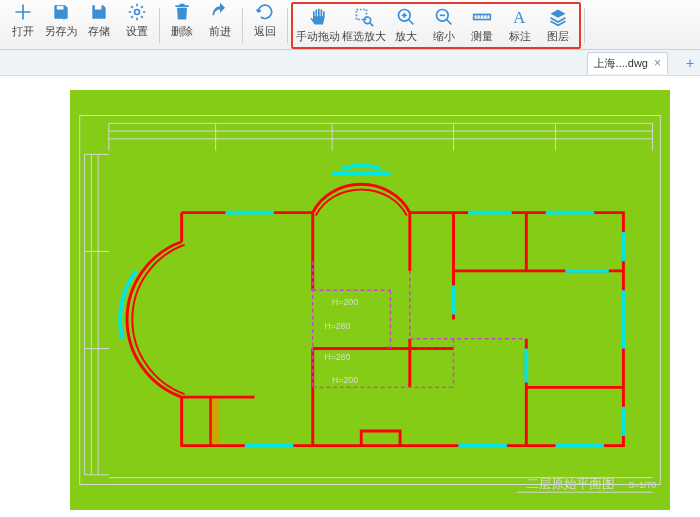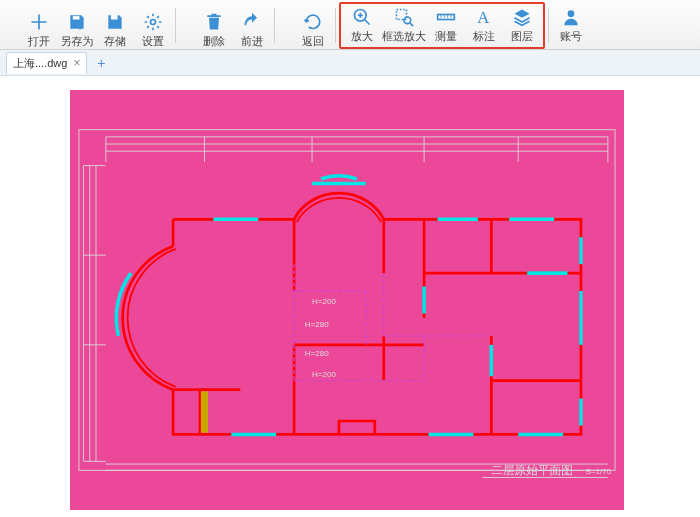--- a/index.html
+++ b/index.html
@@ -14,22 +14,21 @@
   .toolbar {
     display: flex;
     align-items: stretch;
     height: 50px;
     background: linear-gradient(#fdfdfd,#f0f0f0);
     border-bottom: 1px solid #d0d0d0;
     padding: 2px 4px 0;
   }
   .tool-group {
     display: flex;
-    align-items: flex-end;
-    margin-left: 16px;
+    align-items: flex-start;
   }
   .tool-btn {
     display: flex;
     flex-direction: column;
     align-items: center;
     justify-content: center;
     width: 38px;
     cursor: pointer;
     color: #555;
     gap: 2px;
@@ -53,21 +52,22 @@
   }
   .account-btn { width: 38px; }
 
   .tabbar {
     display: flex;
     align-items: center;
     height: 26px;
     background: #eef3f8;
     border-bottom: 1px solid #d5dde5;
     padding-left: 6px;
-    gap: 4px;
+    gap: 12px;
+    justify-content: flex-end;
   }
   .tab {
     display: flex;
     align-items: center;
     background: #fff;
     border: 1px solid #c9d3de;
     border-bottom: none;
     border-radius: 3px 3px 0 0;
     height: 22px;
     padding: 0 6px;
@@ -84,22 +84,22 @@
 
   .canvas-area {
     position: relative;
     width: 700px;
     height: 441px;
     background: #fff;
   }
   .drawing {
     position: absolute;
     left: 70px; top: 14px;
-    width: 554px; height: 420px;
-    background: #ec4899;
+    width: 600px; height: 420px;
+    background: #84cc16;
     text-align: center;
   }
   .drawing svg { width: 100%; height: 100%; display:block; }
   .anno { fill: #dcdcdc; font-size: 9px; font-family: Arial, sans-serif; }
   .title-text { fill: #dcdcdc; font-size: 13px; }
 </style>
 </head>
 <body>
 
 <div class="toolbar">
@@ -166,40 +166,58 @@
           <svg viewBox="0 0 24 24">
             <path fill="none" stroke="#3b8fd4" stroke-width="2" d="M4 12a8 8 0 1 1 3 6M4 12l-2-3M4 12l3-2"></path>
           </svg>
         </span>
       <span class="label">返回</span>
     </div>
   </div>
   <div class="sep"></div>
 
   <div class="highlight-box">
+    <div class="tool-btn" style="width:46px">
+      <span class="icon">
+          <svg viewBox="0 0 24 24">
+            <path fill="#3b8fd4" d="M9 3v8H8V5H6v10l-2-2-1 1 5 7h10l2-9V5h-2v6h-1V3h-2v8h-1V2h-2v9h-1V3z"></path>
+          </svg>
+        </span>
+      <span class="label">手动拖动</span>
+    </div>
+    <div class="tool-btn" style="width:46px">
+      <span class="icon">
+          <svg viewBox="0 0 24 24">
+            <rect x="3" y="3" width="12" height="12" fill="none" stroke="#3b8fd4" stroke-width="2" stroke-dasharray="2 2"></rect>
+            <circle cx="16" cy="16" r="4" fill="none" stroke="#3b8fd4" stroke-width="2"></circle>
+            <line x1="19" y1="19" x2="23" y2="23" stroke="#3b8fd4" stroke-width="2"></line>
+          </svg>
+        </span>
+      <span class="label">框选放大</span>
+    </div>
     <div class="tool-btn">
       <span class="icon">
           <svg viewBox="0 0 24 24">
             <circle cx="10" cy="10" r="7" fill="none" stroke="#3b8fd4" stroke-width="2"></circle>
             <line x1="15" y1="15" x2="21" y2="21" stroke="#3b8fd4" stroke-width="2"></line>
             <line x1="7" y1="10" x2="13" y2="10" stroke="#3b8fd4" stroke-width="2"></line>
             <line x1="10" y1="7" x2="10" y2="13" stroke="#3b8fd4" stroke-width="2"></line>
           </svg>
         </span>
       <span class="label">放大</span>
     </div>
-    <div class="tool-btn" style="width:46px">
-      <span class="icon">
-          <svg viewBox="0 0 24 24">
-            <rect x="3" y="3" width="12" height="12" fill="none" stroke="#3b8fd4" stroke-width="2" stroke-dasharray="2 2"></rect>
-            <circle cx="16" cy="16" r="4" fill="none" stroke="#3b8fd4" stroke-width="2"></circle>
-            <line x1="19" y1="19" x2="23" y2="23" stroke="#3b8fd4" stroke-width="2"></line>
-          </svg>
-        </span>
-      <span class="label">框选放大</span>
+    <div class="tool-btn">
+      <span class="icon">
+          <svg viewBox="0 0 24 24">
+            <circle cx="10" cy="10" r="7" fill="none" stroke="#3b8fd4" stroke-width="2"></circle>
+            <line x1="15" y1="15" x2="21" y2="21" stroke="#3b8fd4" stroke-width="2"></line>
+            <line x1="7" y1="10" x2="13" y2="10" stroke="#3b8fd4" stroke-width="2"></line>
+          </svg>
+        </span>
+      <span class="label">缩小</span>
     </div>
     <div class="tool-btn">
       <span class="icon">
           <svg viewBox="0 0 24 24">
             <rect x="2" y="9" width="20" height="6" fill="none" stroke="#3b8fd4" stroke-width="2"></rect>
             <line x1="6" y1="9" x2="6" y2="13" stroke="#3b8fd4"></line>
             <line x1="10" y1="9" x2="10" y2="13" stroke="#3b8fd4"></line>
             <line x1="14" y1="9" x2="14" y2="13" stroke="#3b8fd4"></line>
             <line x1="18" y1="9" x2="18" y2="13" stroke="#3b8fd4"></line>
           </svg>
@@ -219,29 +237,20 @@
           <svg viewBox="0 0 24 24">
             <path fill="#3b8fd4" d="M12 3l9 5-9 5-9-5z"></path>
             <path fill="none" stroke="#3b8fd4" stroke-width="2" d="M3 13l9 5 9-5M3 17l9 5 9-5"></path>
           </svg>
         </span>
       <span class="label">图层</span>
     </div>
   </div>
 
   <div class="sep"></div>
-  <div class="tool-btn account-btn">
-    <span class="icon">
-        <svg viewBox="0 0 24 24">
-          <circle cx="12" cy="8" r="4" fill="#3b8fd4"></circle>
-          <path fill="#3b8fd4" d="M4 22c0-5 4-8 8-8s8 3 8 8z"></path>
-        </svg>
-      </span>
-    <span class="label">账号</span>
-  </div>
 </div>
 
 <div class="tabbar">
   <div class="tab">
     <span>上海....dwg</span>
     <span class="close">×</span>
   </div>
   <div class="add-tab">+</div>
 </div>
 

